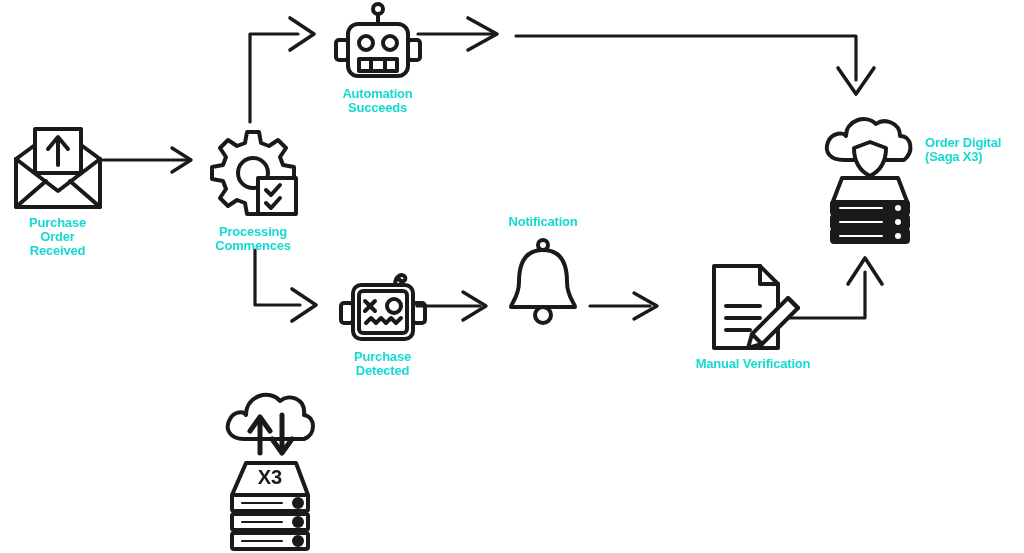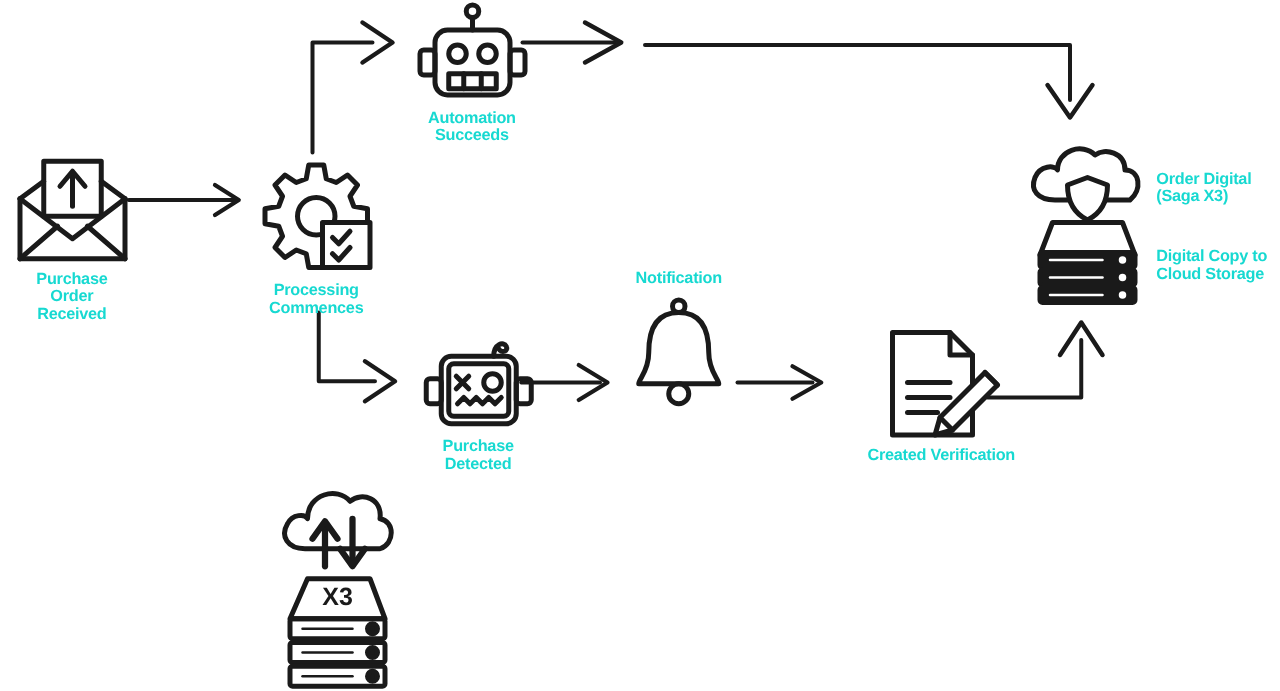--- a/index.html
+++ b/index.html
@@ -197,21 +197,21 @@
           <polyline points="56,4 56,22 74,22"></polyline>
           <line x1="22" y1="44" x2="56" y2="44"></line>
           <line x1="22" y1="56" x2="56" y2="56"></line>
           <line x1="22" y1="68" x2="46" y2="68"></line>
           <path d="M48 72 L44 86 L58 82 L94 46 L84 36 Z" fill="#ffffff"></path>
           <line x1="84" y1="36" x2="94" y2="46"></line>
           <line x1="48" y1="72" x2="58" y2="82"></line>
         </g>
       </svg>
     </span>
-    <span class="label">Created Verification</span>
+    <span class="label">Manual Verification</span>
   </div>
 
   <div class="node" style="left:818px;top:112px;width:104px;">
     <span class="icon">
       <svg width="100" height="130" viewBox="0 0 100 130">
         <g fill="none" stroke="#1a1a1a" stroke-width="4" stroke-linejoin="round" stroke-linecap="round">
           <path d="M24 48 C10 48 4 40 8 30 C12 20 24 20 26 24 C26 8 46 2 56 12 C64 6 80 10 80 24
                    C92 24 94 40 84 48 Z"></path>
           <path d="M50 30 L66 36 C66 52 58 60 50 64 C42 60 34 52 34 36 Z" fill="#ffffff"></path>
           <path d="M22 66 L78 66 L88 92 L12 92 Z"></path>
@@ -225,22 +225,20 @@
           <line x1="20" y1="110" x2="62" y2="110" stroke="#ffffff" stroke-width="2"></line>
           <line x1="20" y1="124" x2="62" y2="124" stroke="#ffffff" stroke-width="2"></line>
         </g>
       </svg>
     </span>
   </div>
 
   <div class="label side" style="left:925px;top:136px;width:99px;">Order Digital
 (Saga X3)</div>
 
-  <div class="label side" style="left:925px;top:198px;width:99px;">Digital Copy to
-Cloud Storage</div>
 
   <div class="node" style="left:220px;top:383px;width:100px;">
     <span class="icon">
       <svg width="96" height="168" viewBox="0 0 96 168">
         <g fill="none" stroke="#1a1a1a" stroke-width="4" stroke-linejoin="round" stroke-linecap="round">
           <path d="M22 56 C8 56 2 46 8 36 C12 28 22 28 24 32 C24 12 48 6 58 18 C68 10 84 16 82 32
                    C94 34 94 52 82 56 Z"></path>
           <path d="M38 36 L38 70" stroke-width="5"></path>
           <polyline points="28,48 38,34 48,48" stroke-width="5"></polyline>
           <path d="M60 32 L60 68" stroke-width="5"></path>

